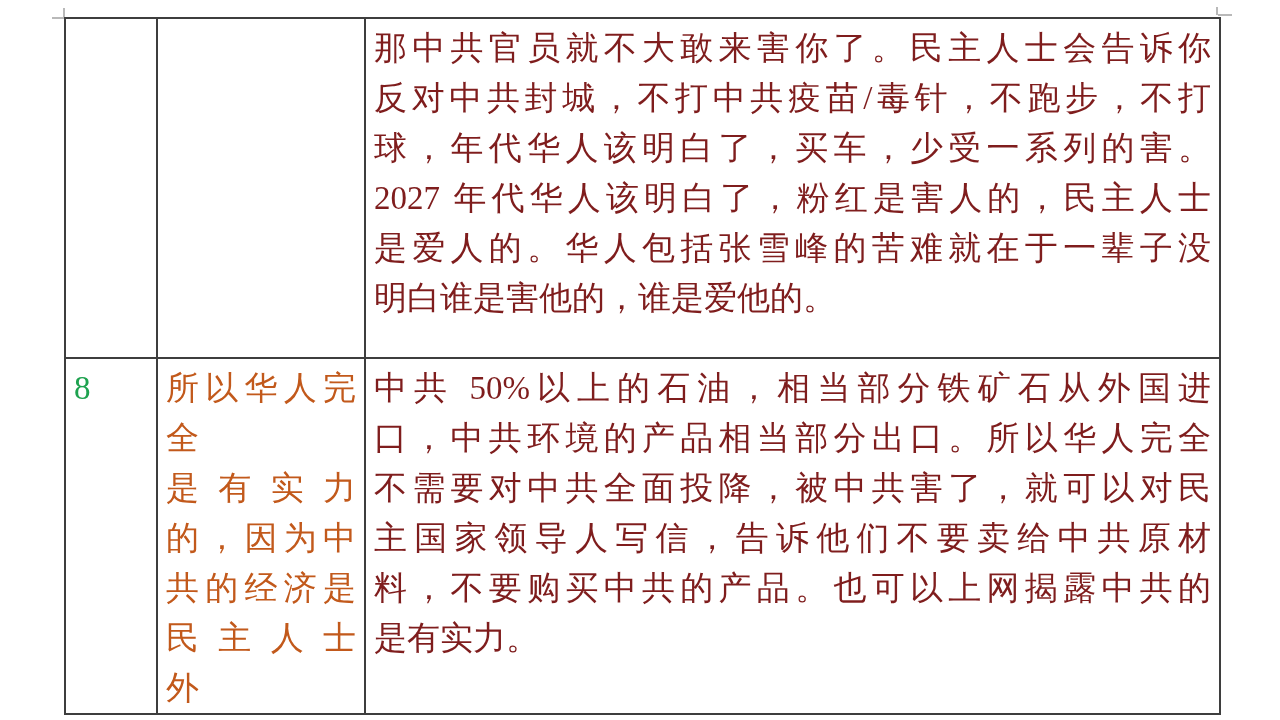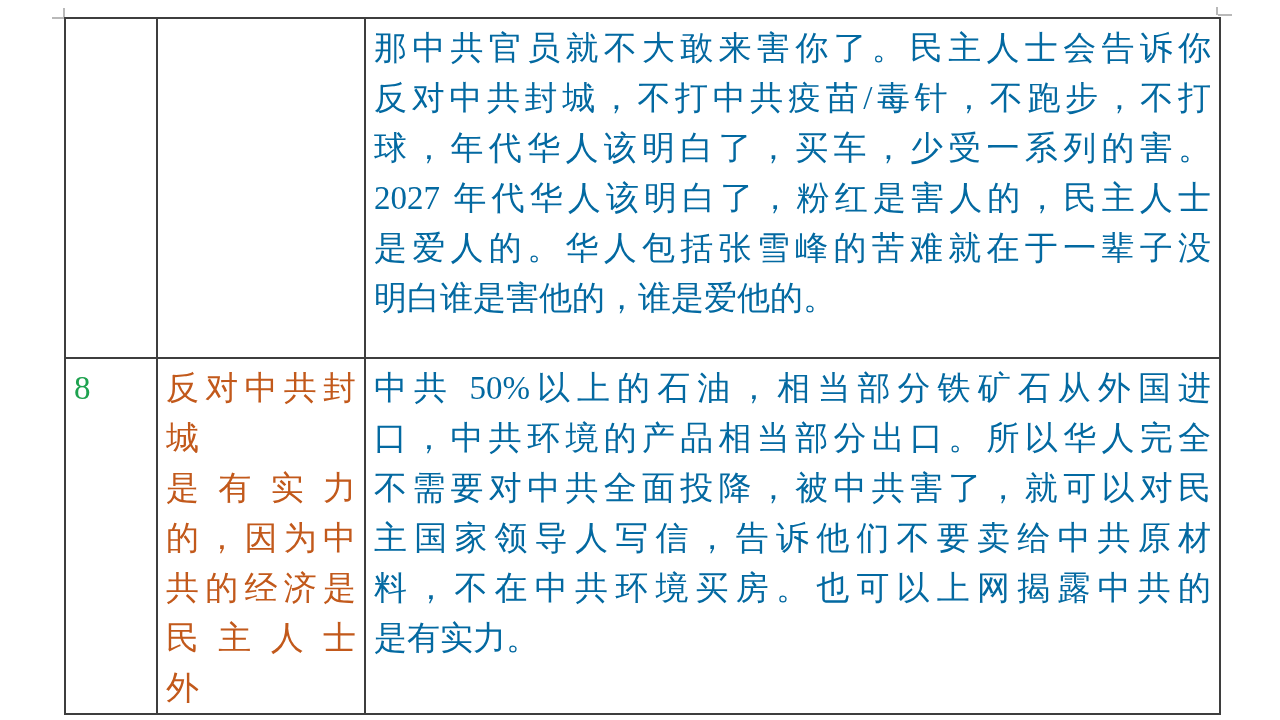--- a/index.html
+++ b/index.html
@@ -36,21 +36,21 @@
   .line {
     font-size: 33px;
     line-height: 50px;
     text-align: justify;
     text-align-last: justify;
     text-justify: inter-character;
     white-space: normal;
   }
   .line-last { text-align-last: left; }
 
-  .cell-content { color: #0369a1; margin-top: 28px; }
+  .cell-content { color: #7f1d1d; margin-top: 28px; }
   .cell-topic   { color: #c2591b; }
   .num {
     font-size: 33px;
     line-height: 50px;
     color: #1ea24f;
   }
 
   
   .mark { position: absolute; background: #b9b9b9; }
   .mark-tl-h { left: 52px;  top: 17px; width: 13px; height: 2px; }
@@ -89,32 +89,32 @@
           <div class="line">2027 年代华人该明白了，粉红是害人的，民主人士</div>
           <div class="line">是爱人的。华人包括张雪峰的苦难就在于一辈子没</div>
           <div class="line line-last">明白谁是害他的，谁是爱他的。</div>
         </td>
     </tr>
     <tr>
       <td class="col-num">
         <div class="num line-last">8</div>
       </td>
       <td class="col-topic cell-topic">
-          <div class="line">反对中共封城</div>
+          <div class="line">所以华人完全</div>
           <div class="line">是有实力</div>
           <div class="line">的，因为中</div>
           <div class="line">共的经济是</div>
           <div class="line">民主人士</div>
           <div class="line line-last">外</div>
         </td>
       <td class="col-content cell-content">
           <div class="line">中共 50%以上的石油，相当部分铁矿石从外国进</div>
           <div class="line">口，中共环境的产品相当部分出口。所以华人完全</div>
           <div class="line">不需要对中共全面投降，被中共害了，就可以对民</div>
           <div class="line">主国家领导人写信，告诉他们不要卖给中共原材</div>
-          <div class="line">料，不在中共环境买房。也可以上网揭露中共的</div>
+          <div class="line">料，不要购买中共的产品。也可以上网揭露中共的</div>
           <div class="line line-last">是有实力。</div>
         </td>
     </tr>
   </tbody>
 </table>
 
 <div class="next-row-border-tick"></div>
 
 </body></html>

